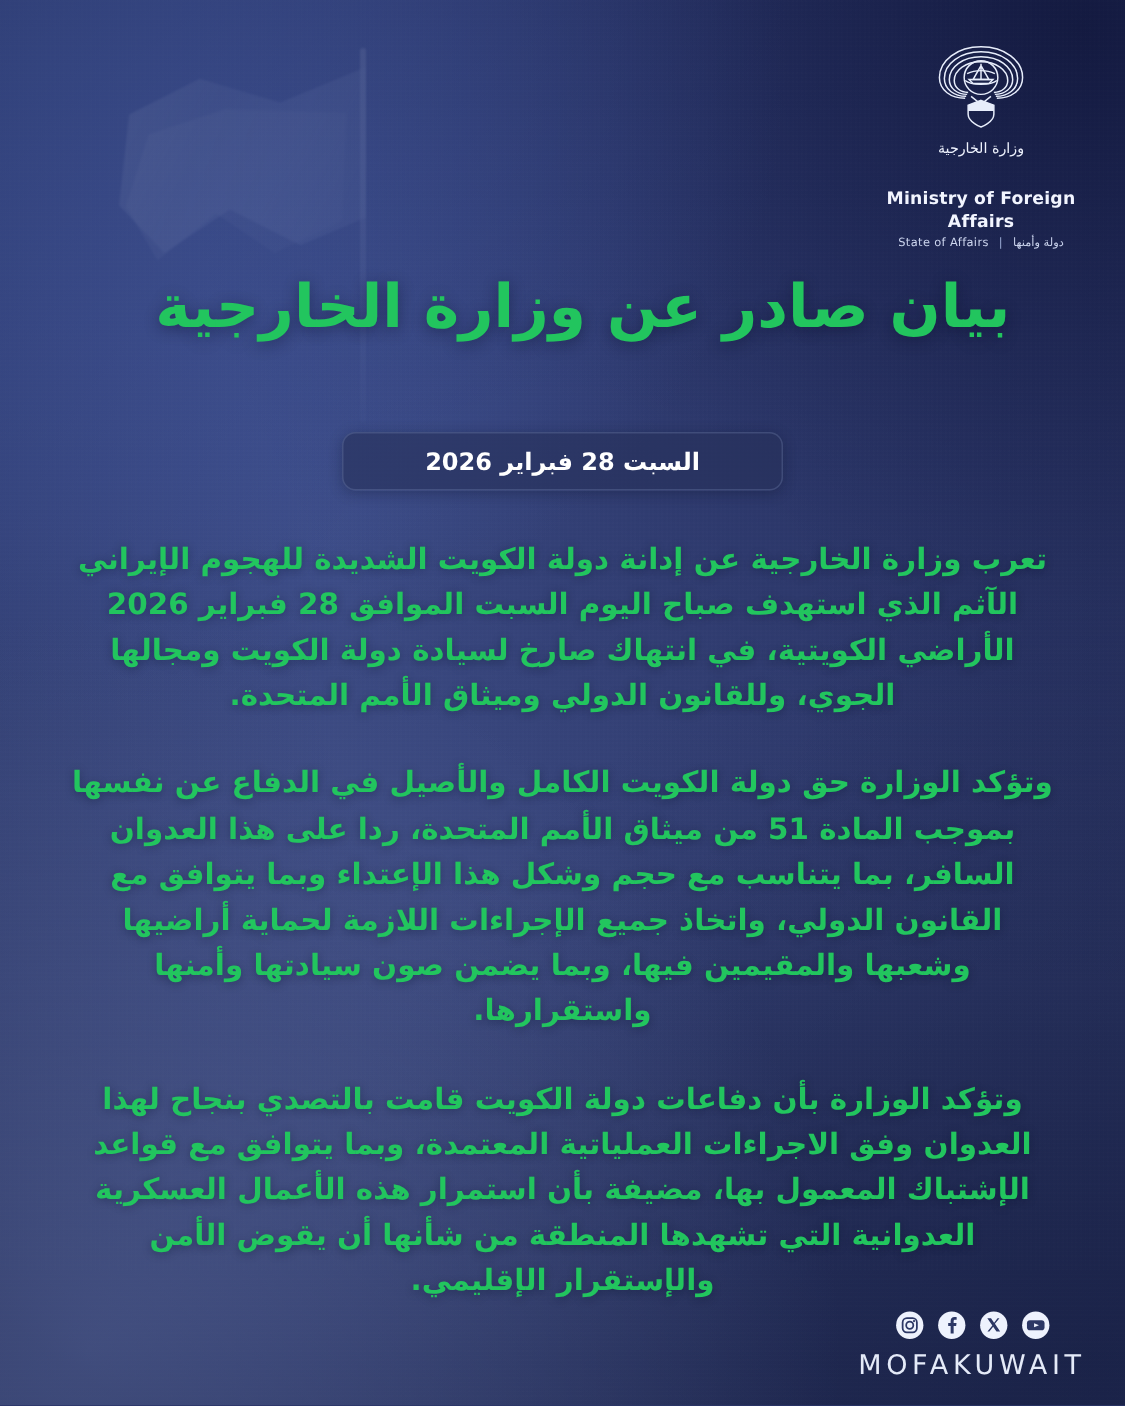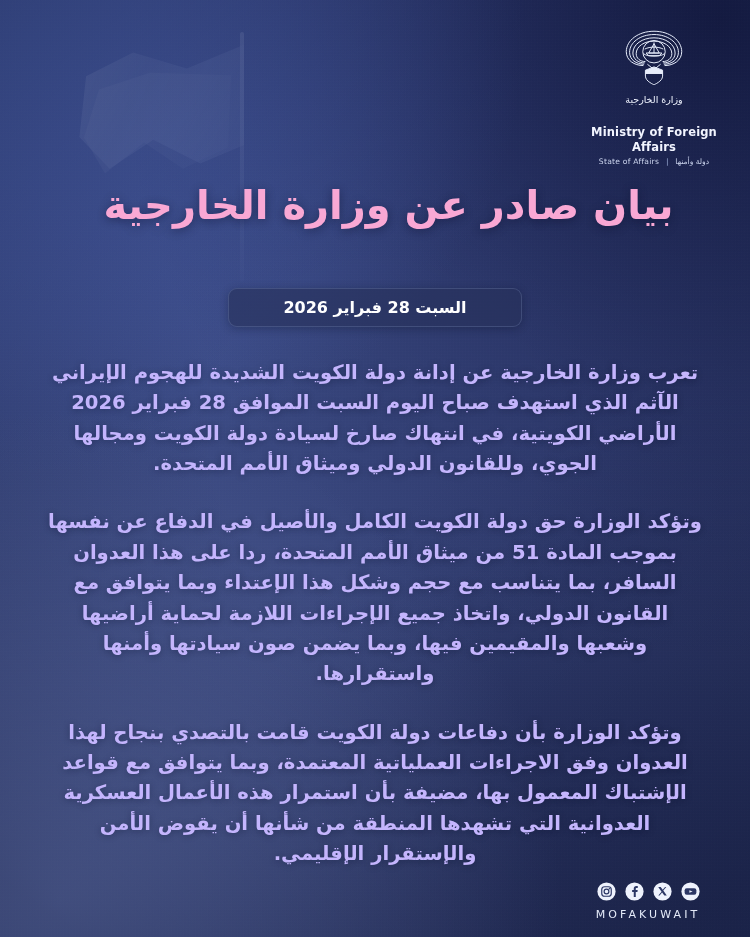--- a/index.html
+++ b/index.html
@@ -130,21 +130,21 @@
   
   .title {
     position: absolute;
     top: 182px;
     left: 0;
     right: 0;
     text-align: center;
     direction: rtl;
     font-size: 40px;
     font-weight: bold;
-    color: #f9a8d4;
+    color: #22c55e;
     letter-spacing: .5px;
     text-shadow: 0 2px 10px rgba(10,16,44,.45);
     padding-left: 27px;
   }
 
   
   .date-wrap {
     position: absolute;
     top: 288px;
     left: 0;
@@ -165,21 +165,21 @@
   }
 
   
   .body-copy {
     position: absolute;
     top: 358px;
     left: 46px;
     width: 658px;
     direction: rtl;
     text-align: center;
-    color: #c4b5fd;
+    color: #22c55e;
   }
   .para {
     font-size: 19.6px;
     font-weight: bold;
     line-height: 1.55;
     letter-spacing: .1px;
     margin: 0 0 28px 0;
     text-shadow: 0 1px 6px rgba(10,16,44,.35);
   }
   .para:last-child { margin-bottom: 16px; }
@@ -197,21 +197,21 @@
     justify-content: center;
     gap: 9px;
     margin-bottom: 7px;
   }
   .social-icon {
     width: 19px;
     height: 19px;
     display: block;
   }
   .handle {
-    font-size: 11px;
+    font-size: 18px;
     letter-spacing: 3.1px;
     color: #e4eaf8;
     font-weight: normal;
   }
 </style>
 </head>
 <body>
 
 <div class="poster">
 

